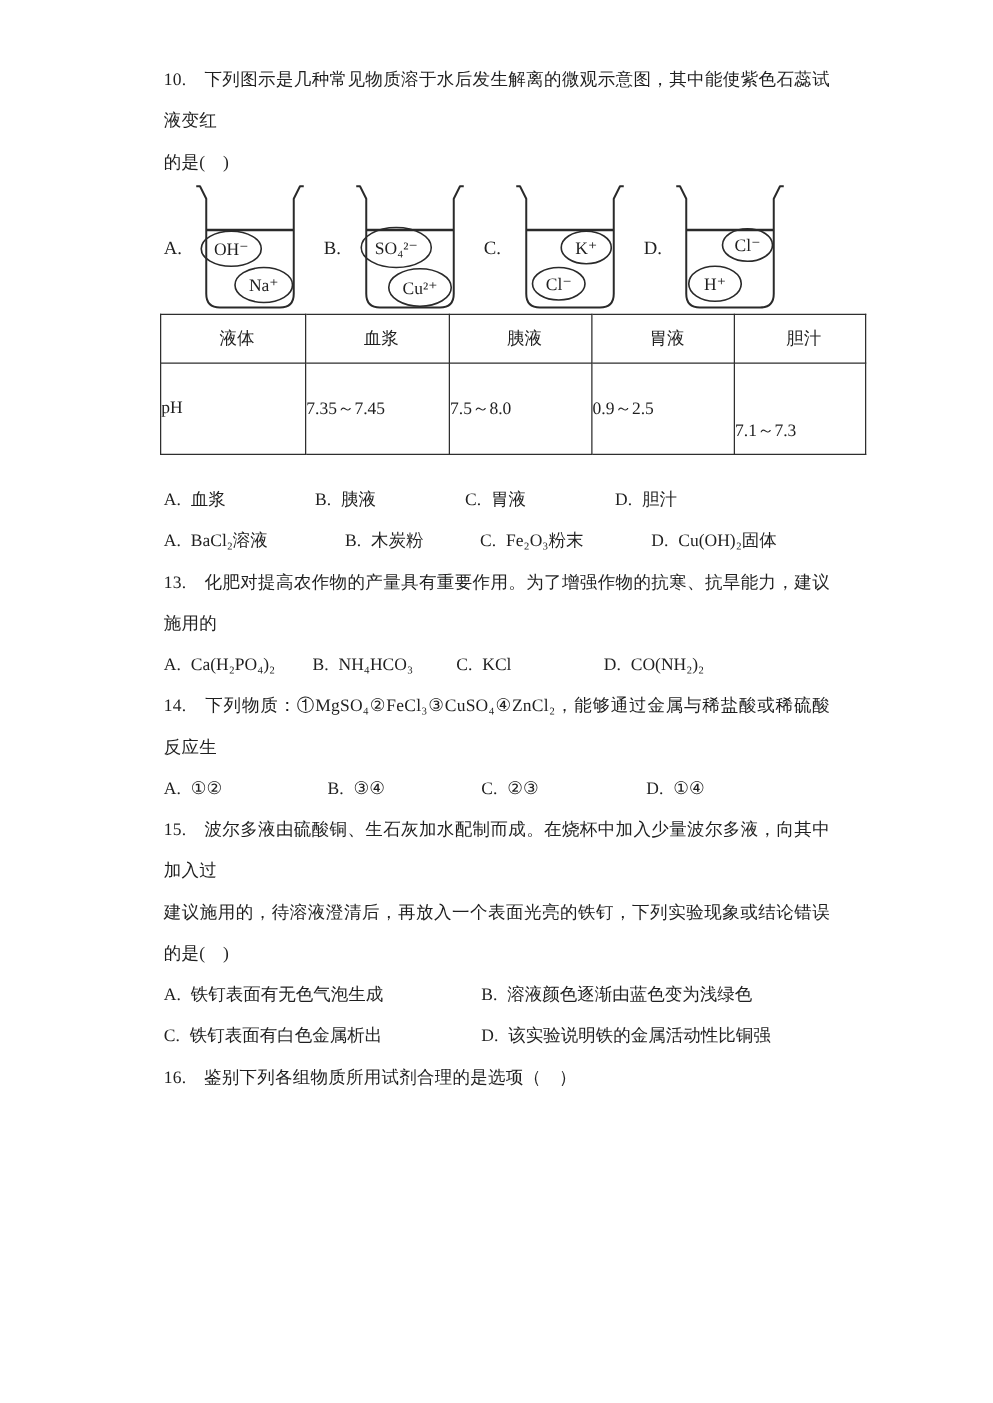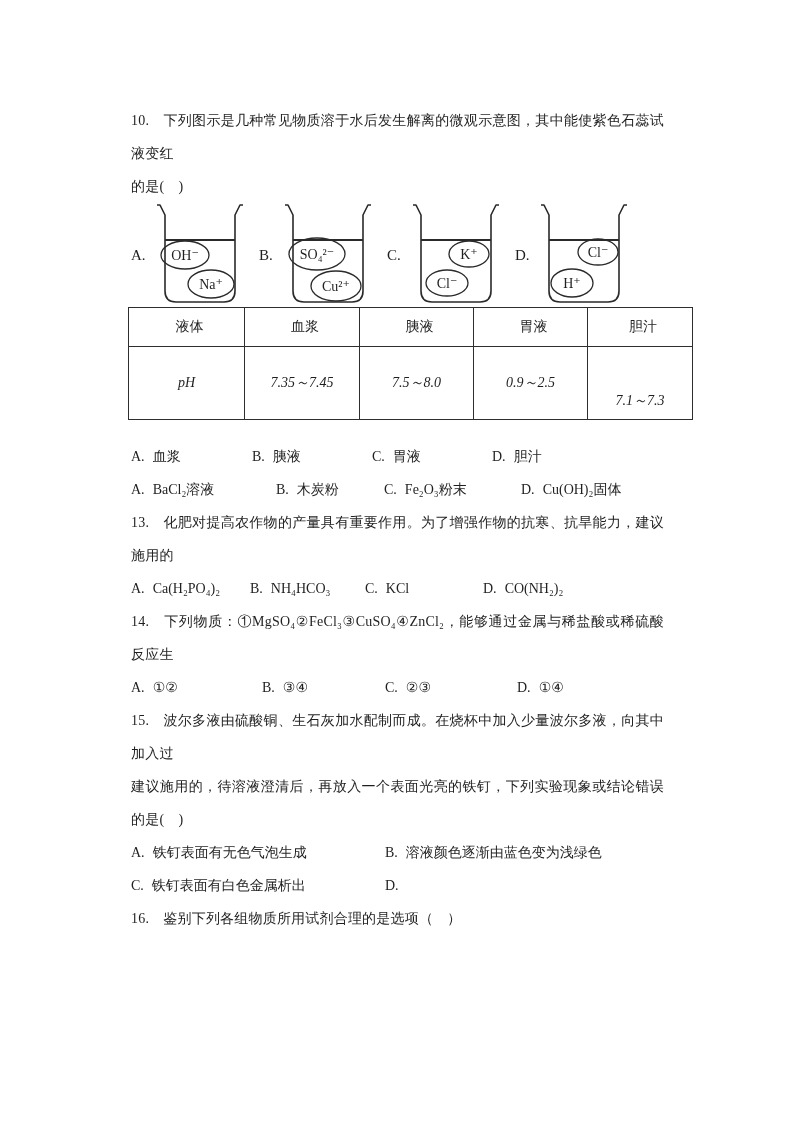--- a/index.html
+++ b/index.html
@@ -6,21 +6,21 @@
   body{
     width:794px;height:1122px;
     background:#ffffff;
     font-family:"Liberation Serif","DejaVu Serif",serif;
     color:#1f1f1f;
     overflow:hidden;
   }
   .sheet{
     box-sizing:border-box;
     width:794px;height:1122px;
-    padding:104px 130px 0 131px;
+    padding:48px 130px 0 131px;
     position:relative;
   }
   .line{
     font-size:14px;
     line-height:33px;
     text-align:justify;
     letter-spacing:0.2px;
     white-space:pre-wrap;
   }
   
@@ -56,24 +56,22 @@
     overflow:hidden;
   }
   tr.hdr td{
     height:38px;
     text-align:center;
     vertical-align:middle;
     padding:0 0 0 6px;
   }
   tr.dat td{
     height:63px;
-    text-align:center;
     vertical-align:middle;
     padding:0;
-    font-style:italic;
   }
   tr.dat td.low{
     vertical-align:bottom;
     padding-bottom:9px;
   }
   
   .opts{
     display:grid;
     line-height:33px;
     font-size:14px;
@@ -265,20 +263,21 @@
       <div class="opt">
           <span class="key">B.</span>
           <span>溶液颜色逐渐由蓝色变为浅绿色</span>
         </div>
       <div class="opt">
           <span class="key">C.</span>
           <span>铁钉表面有白色金属析出</span>
         </div>
       <div class="opt">
           <span class="key">D.</span>
+          <span>该实验说明铁的金属活动性比铜强</span>
         </div>
     </div>
   </div>
 
   <div>
     <div class="line">16.　鉴别下列各组物质所用试剂合理的是选项（　）</div>
   </div>
 
 </div>
 

